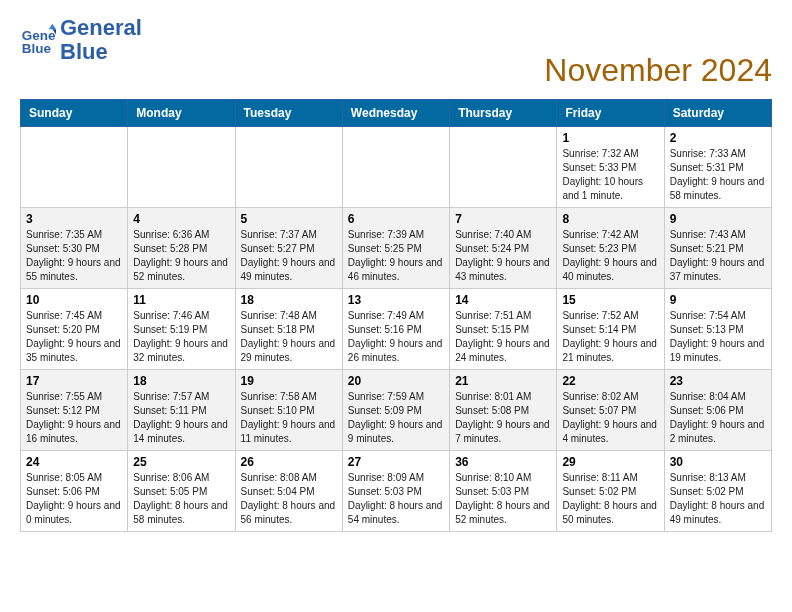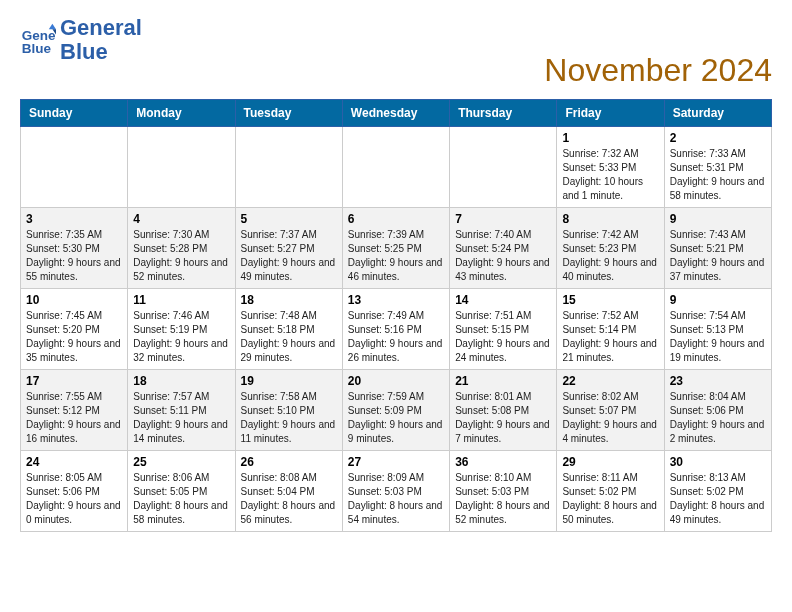--- a/index.html
+++ b/index.html
@@ -154,21 +154,21 @@
         <tr>
           <td>
             <span class="day-num">3</span>
             <div class="day-info">Sunrise: 7:35 AM
 Sunset: 5:30 PM
 Daylight: 9 hours
 and 55 minutes.</div>
           </td>
           <td>
             <span class="day-num">4</span>
-            <div class="day-info">Sunrise: 7:30 AM
+            <div class="day-info">Sunrise: 6:36 AM
 Sunset: 5:28 PM
 Daylight: 9 hours
 and 52 minutes.</div>
           </td>
           <td>
             <span class="day-num">5</span>
             <div class="day-info">Sunrise: 7:37 AM
 Sunset: 5:27 PM
 Daylight: 9 hours
 and 49 minutes.</div>

